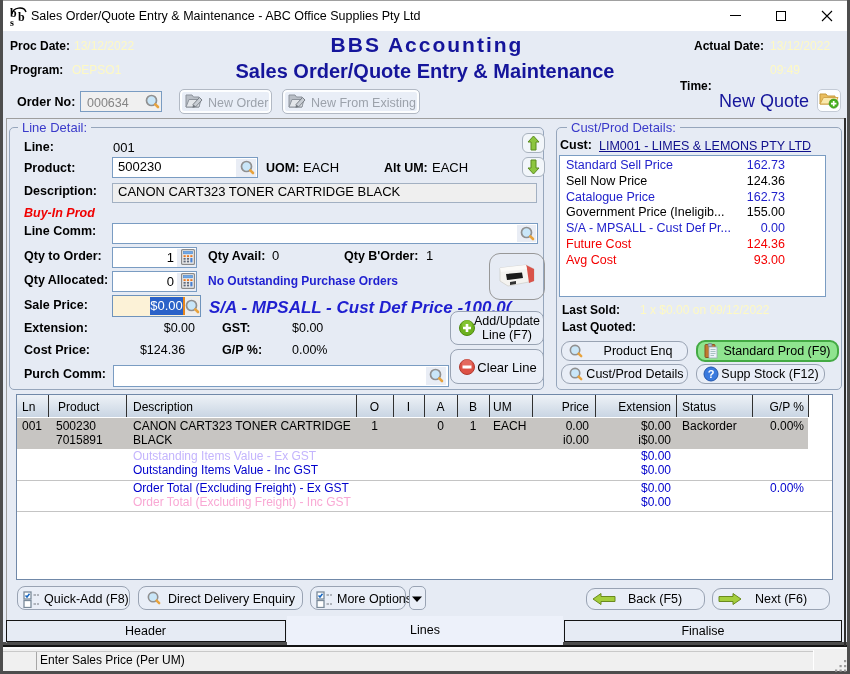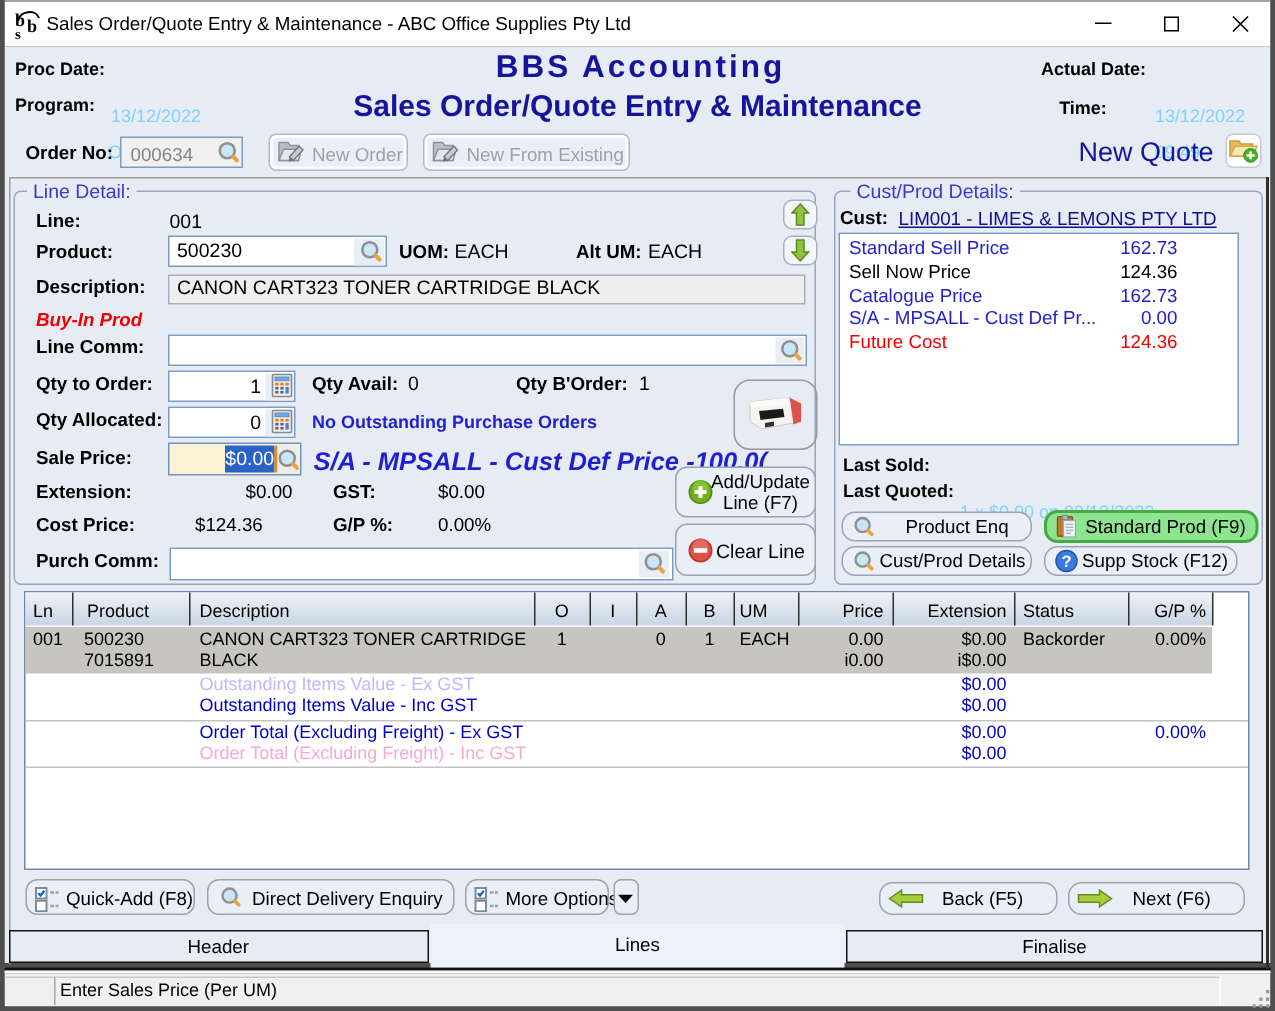--- a/index.html
+++ b/index.html
@@ -10,21 +10,21 @@
 .f12 { font-size:12px; line-height:13px; }
 #titlebar { left:3px; top:1px; width:844px; height:30px; background:#FFFFFF; }
 #main { left:3px; top:31px; width:844px; height:611px; background:#E6EBF4; }
 #darkline { left:0px; top:645px; width:850px; height:2.2px; background:#141414; }
 #statusbar { left:3px; top:649px; width:844px; height:22px; background:#F0F0F0; }
 .edge { background:#4D4D4D; }
 .navy { color:#15159B; }
 .label { font-weight:bold; color:#000; font-size:12.5px; line-height:14px; position:absolute; }
 .val { color:#000; font-size:13px; line-height:14px; position:absolute; }
 .lab12 { font-weight:bold; color:#000; font-size:12px; line-height:13px; position:absolute; }
-.val12 { color:#7dd3fc; font-size:12px; line-height:13px; position:absolute;margin-top:31px; }
+.val12 { color:#fef9c3; font-size:12px; line-height:13px; position:absolute; }
 .inp { position:absolute; background:#fff; border:1px solid #7A9CC2; }
 .groupbox { position:absolute; border:1px solid #96A6BC; border-radius:5px; }
 .grouplabel { position:absolute; color:#3A3ACA; font-size:13px; line-height:13px; background:#E6EBF4; padding:0 4px; }
 .btn { position:absolute; background:#E9EEF7; border:1px solid #99A3B3; border-radius:8px; color:#000; }
 .bluebold { color:#1F1FD0; font-weight:bold; font-size:13px; line-height:14px; position:absolute; }
 </style>
 </head>
 <body>
 
 <div class="abs" id="titlebar"></div>
@@ -52,21 +52,21 @@
   </svg>
 
 <div class="lab12" style="left:10px;top:40px">Proc Date:</div>
 <div class="val12" style="left:74px;top:40px">13/12/2022</div>
 <div class="lab12" style="left:10px;top:64px">Program:</div>
 <div class="val12" style="left:72px;top:64px">OEPSO1</div>
 <div class="abs navy b" style="left:2px;top:34px;width:850px;text-align:center;font-size:21px;line-height:21px;letter-spacing:2px">BBS Accounting</div>
 <div class="abs navy b" style="left:0px;top:61px;width:850px;text-align:center;font-size:20px;line-height:21px">Sales Order/Quote Entry &amp; Maintenance</div>
 <div class="lab12" style="left:680px;top:40px;width:84px;text-align:right">Actual Date:</div>
 <div class="val12" style="left:770px;top:40px">13/12/2022</div>
-<div class="lab12" style="left:680px;top:66px;width:84px;text-align:center">Time:</div>
+<div class="lab12" style="left:680px;top:80px;width:84px;text-align:left">Time:</div>
 <div class="val12" style="left:770px;top:64px">09:49</div>
 
 <div class="lab12" style="left:17px;top:96px;font-size:12.5px">Order No:</div>
 <div class="inp" style="left:80px;top:91px;width:82px;height:21px;background:#F0F0F0"></div>
 <div class="abs" style="left:87px;top:96px;font-size:12.5px;color:#858585">000634</div>
 <svg class="abs mag" style="left:144px;top:93px" width="17" height="17" viewBox="0 0 17 17">
     <circle cx="7.5" cy="7.5" r="5" fill="#C9E6F8" stroke="#909090" stroke-width="1.7"></circle>
     <path d="M11.3,11.3 L14,14" stroke="#E8A33D" stroke-width="2.6" stroke-linecap="round"></path>
   </svg>
 <div class="btn" style="left:179px;top:89px;width:93px;height:25px;border-radius:5px;border-color:#B2B9C4;box-shadow:inset 0 0 0 2px #FDFEFF"></div>
@@ -187,21 +187,21 @@
     <path d="M11.3,11.3 L14,14" stroke="#E8A33D" stroke-width="2.6" stroke-linecap="round"></path>
   </svg>
 <div class="abs b" style="left:209px;top:298px;font-size:17px;font-style:italic;color:#1F1FD0">S/A - MPSALL - Cust Def Price -100.0(</div>
 
 <div class="label" style="left:24px;top:321px">Extension:</div>
 <div class="val" style="left:140px;top:321px;width:55px;text-align:right;font-size:12.5px">$0.00</div>
 <div class="label" style="left:222px;top:321px">GST:</div>
 <div class="val" style="left:292px;top:321px;font-size:12.5px">$0.00</div>
 
 <div class="label" style="left:24px;top:343px">Cost Price:</div>
-<div class="val" style="left:130px;top:343px;width:65px;text-align:left;font-size:12.5px">$124.36</div>
+<div class="val" style="left:130px;top:343px;width:65px;text-align:center;font-size:12.5px">$124.36</div>
 <div class="label" style="left:222px;top:343px">G/P %:</div>
 <div class="val" style="left:292px;top:343px;font-size:12.5px">0.00%</div>
 
 <div class="label" style="left:24px;top:367px">Purch Comm:</div>
 <div class="inp" style="left:113px;top:365px;width:336px;height:22px;border-width:1.5px"></div>
 <div class="abs" style="left:426px;top:367px;width:20px;height:18px;background:#E9EDF5"></div>
 <svg class="abs" style="left:428px;top:367px" width="17" height="17" viewBox="0 0 17 17">
     <circle cx="7.5" cy="7.5" r="5" fill="#C9E6F8" stroke="#909090" stroke-width="1.7"></circle>
     <path d="M11.3,11.3 L14,14" stroke="#E8A33D" stroke-width="2.6" stroke-linecap="round"></path>
   </svg>
@@ -242,22 +242,24 @@
 <div class="groupbox" style="left:556px;top:127px;width:286px;height:263px"></div>
 <div class="grouplabel" style="left:567px;top:121px">Cust/Prod Details:</div>
 
 <div class="lab12" style="left:560px;top:139px;font-size:12.5px">Cust:</div>
 <div class="abs" style="left:599px;top:139px;font-size:12.5px;color:#10108C;text-decoration:underline">LIM001 - LIMES &amp; LEMONS PTY LTD</div>
 <div class="inp" style="left:559px;top:155px;width:267px;height:142px"></div>
 <div class="abs" style="left:566px;top:158px;font-size:12.5px;line-height:15.8px;color:#2222CC;width:219px">
 <div>Standard Sell Price<span style="float:right">162.73</span></div>
 <div style="color:#000">Sell Now Price<span style="float:right">124.36</span></div>
 <div>Catalogue Price<span style="float:right">162.73</span></div>
+<div style="color:#000">Government Price (Ineligib...<span style="float:right">155.00</span></div>
 <div>S/A - MPSALL - Cust Def Pr...<span style="float:right">0.00</span></div>
 <div style="color:#F40000">Future Cost<span style="float:right">124.36</span></div>
+<div style="color:#F40000">Avg Cost<span style="float:right">93.00</span></div>
 </div>
 <div class="lab12" style="left:562px;top:304px">Last Sold:</div>
 <div class="val12" style="left:640px;top:304px">1 x $0.00 on 09/12/2022</div>
 <div class="lab12" style="left:562px;top:321px">Last Quoted:</div>
 
 <div class="btn" style="left:561px;top:341px;width:127px;height:20px;border-radius:9px"></div>
 <svg class="abs" style="left:568px;top:343px" width="16" height="16" viewBox="0 0 17 17">
     <circle cx="7.5" cy="7.5" r="5" fill="#C9E6F8" stroke="#909090" stroke-width="1.7"></circle>
     <path d="M11.3,11.3 L14,14" stroke="#E8A33D" stroke-width="2.6" stroke-linecap="round"></path>
   </svg>

